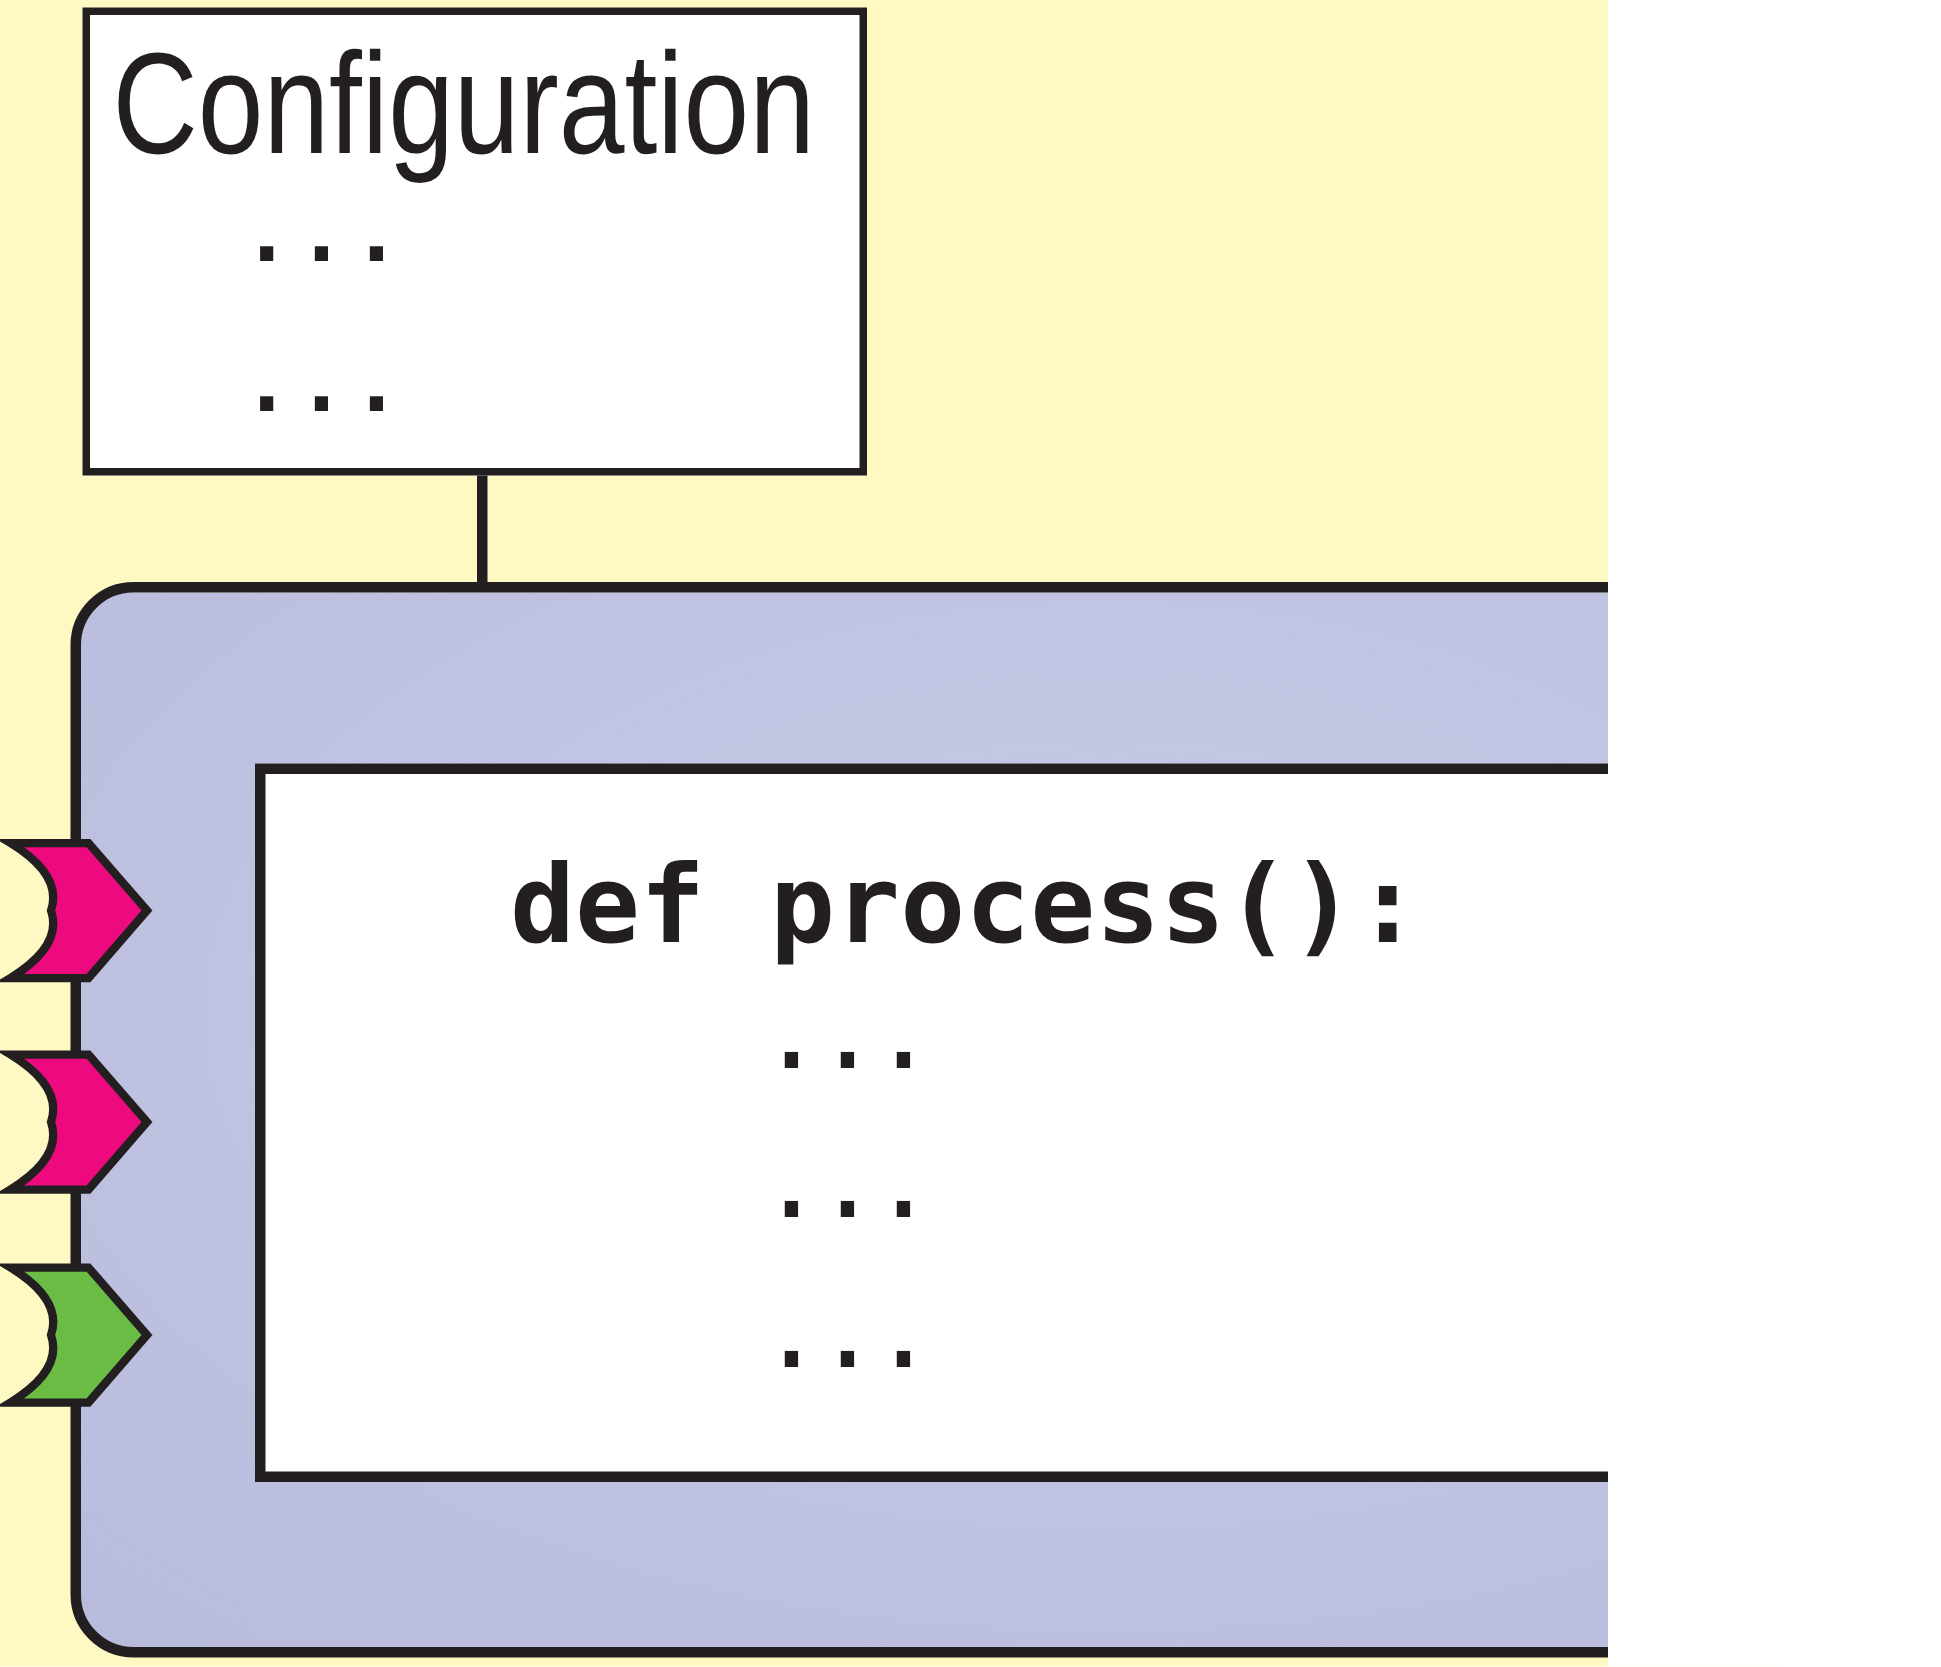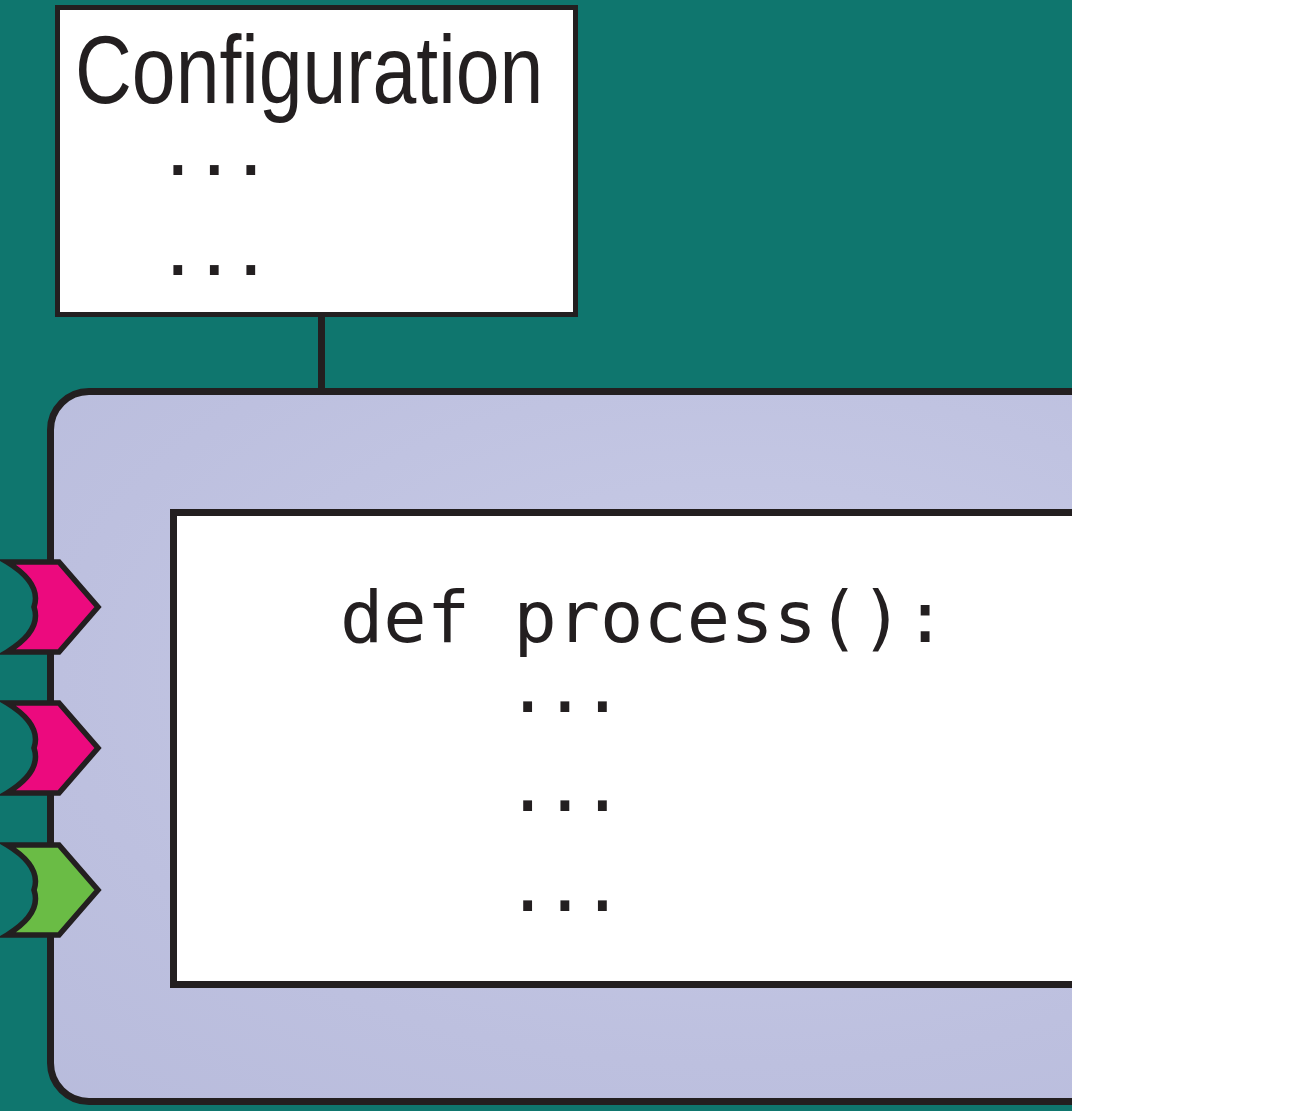--- a/index.html
+++ b/index.html
@@ -4,21 +4,21 @@
 <style>
   html, body {
     margin: 0;
     padding: 0;
     background: #ffffff;
   }
   .canvas {
     position: relative;
     width: 1072px;
     height: 1111px;
-    background: #0f766e;
+    background: #fef9c3;
     overflow: hidden;
     font-family: "Liberation Sans", sans-serif;
   }
 
   
   .config-box {
     position: absolute;
     left: 55px; top: 5px;
     width: 523px; height: 312px;
     box-sizing: border-box;
@@ -80,26 +80,27 @@
     position: absolute;
     left: 170px; top: 509px;
     width: 950px; height: 479px;
     box-sizing: border-box;
     border: 7px solid var(--outline, #231F20);
     background: var(--box-fill, #fff);
     z-index: 3;
   }
   .code-line {
     position: absolute;
-    left: 163px; top: 65px;
+    left: 163px; top: 51px;
     font-family: "DejaVu Sans Mono", "Liberation Mono", monospace;
     font-size: 72px;
     line-height: 1;
     color: var(--outline, #231F20);
     white-space: pre;
+    font-weight: bold;
   }
   .dots.mono {
     font-family: "DejaVu Sans Mono", "Liberation Mono", monospace;
     font-size: 72px;
     letter-spacing: -6px;
     left: 329px;
   }
   .dots.mono.row-1 { top: 135px; }
   .dots.mono.row-2 { top: 234px; }
   .dots.mono.row-3 { top: 334px; }

